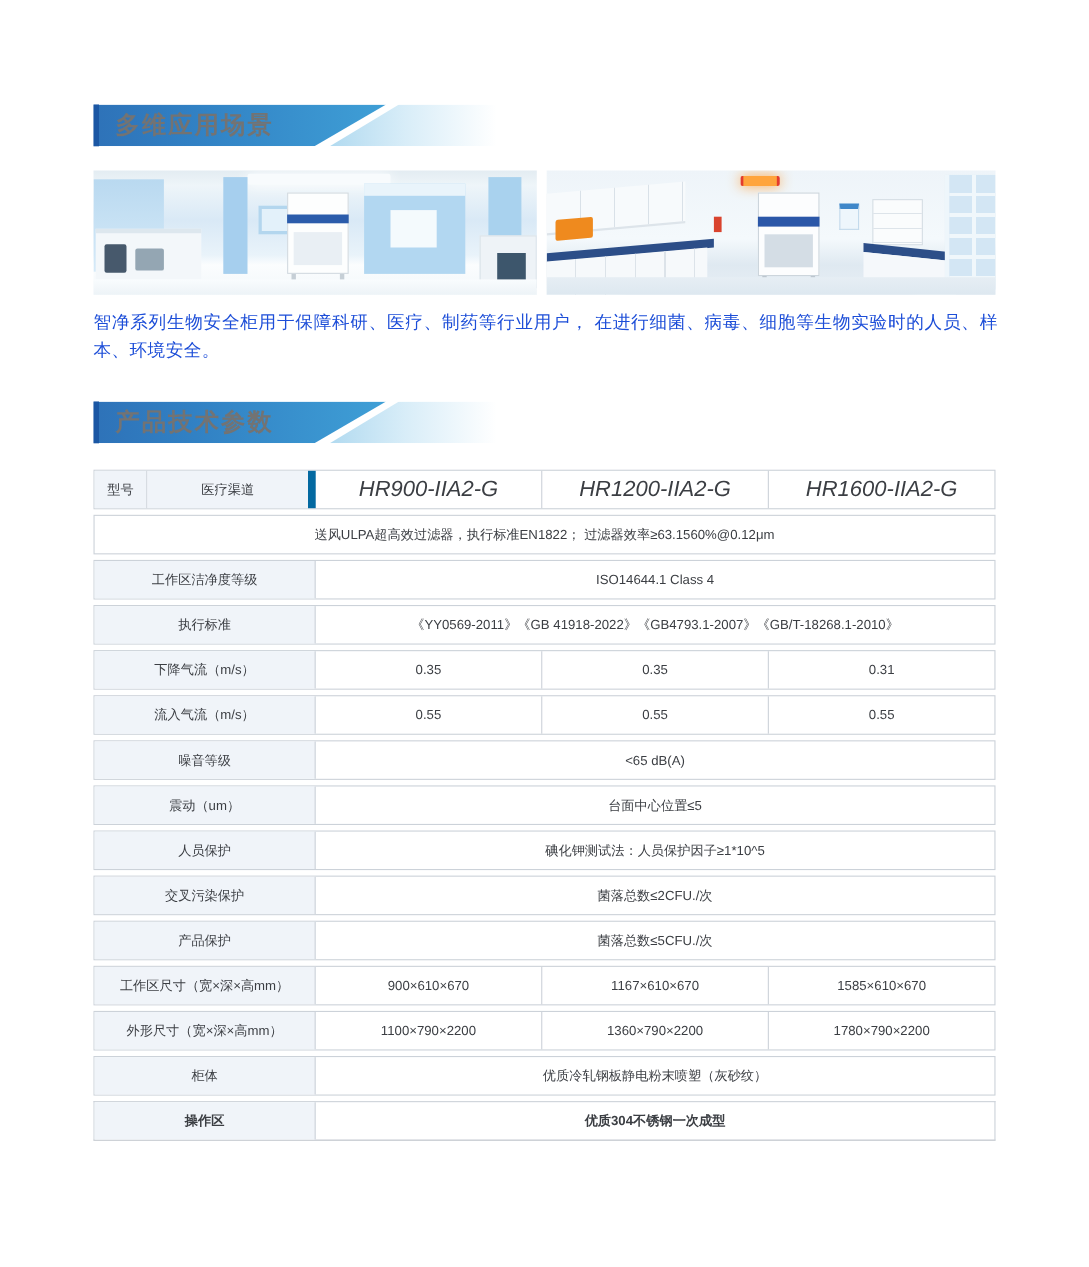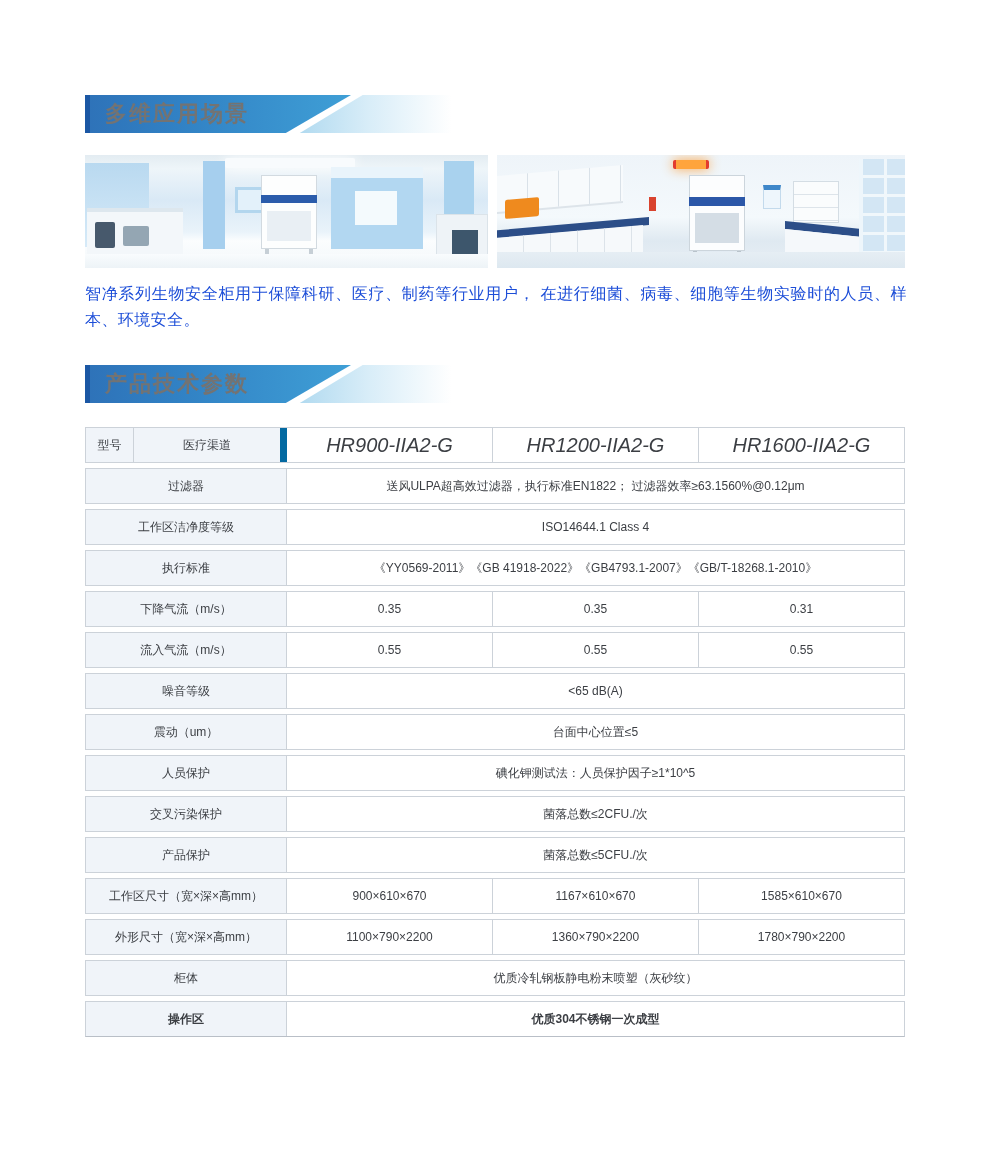--- a/index.html
+++ b/index.html
@@ -182,21 +182,20 @@
 
     <div class="trow">
       <div class="cell lab c-model-h">型号</div>
       <div class="cell lab c-channel">医疗渠道</div>
       <div class="cell val model">HR900-IIA2-G</div>
       <div class="cell val model">HR1200-IIA2-G</div>
       <div class="cell val model">HR1600-IIA2-G</div>
     </div>
 
     <div class="trow">
-      <div class="cell lab c-label">过滤器</div>
       <div class="cell val">送风ULPA超高效过滤器，执行标准EN1822； 过滤器效率≥63.1560%@0.12μm</div>
     </div>
 
     <div class="trow">
       <div class="cell lab c-label">工作区洁净度等级</div>
       <div class="cell val">ISO14644.1 Class 4</div>
     </div>
 
     <div class="trow">
       <div class="cell lab c-label">执行标准</div>

